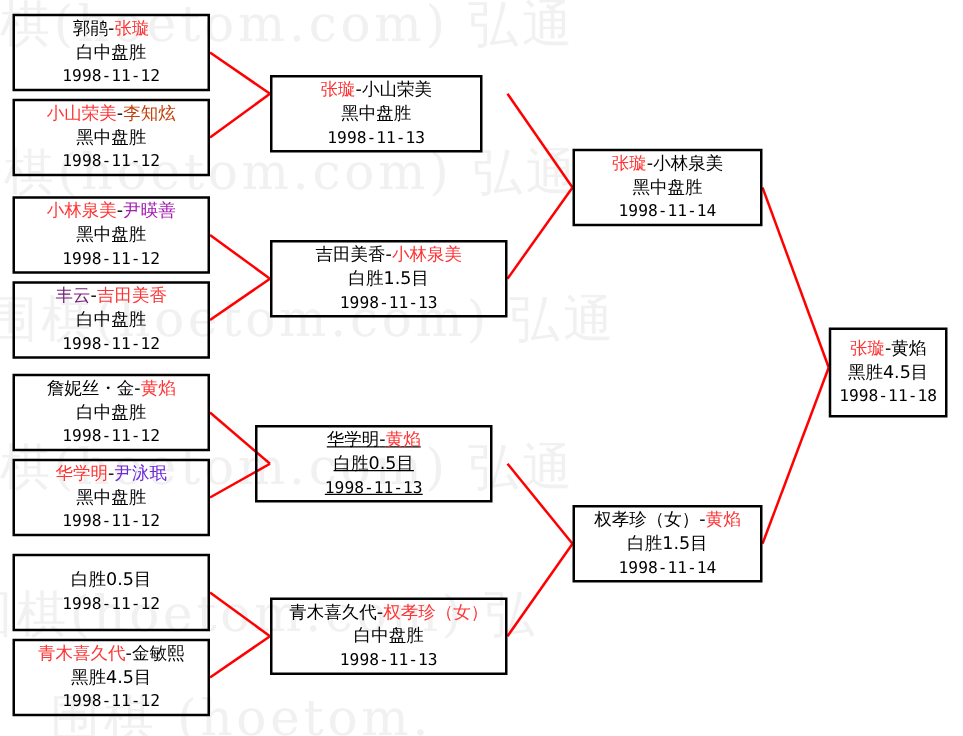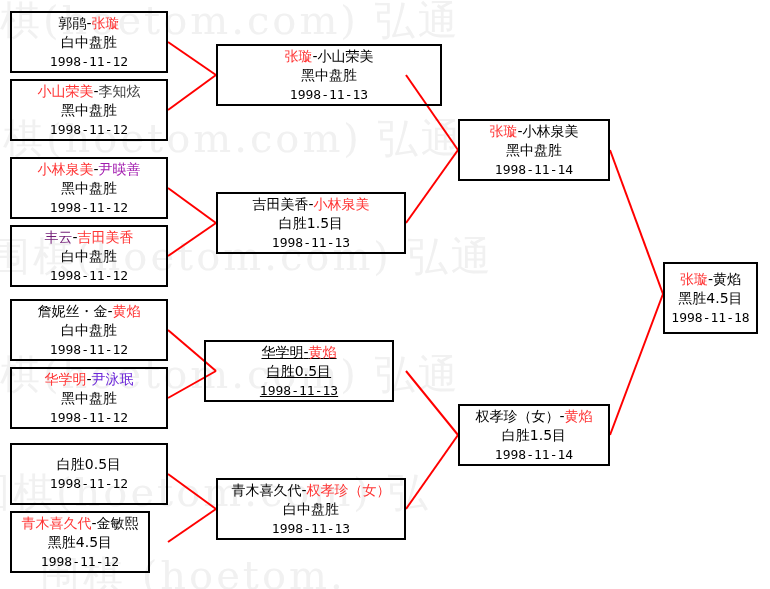--- a/index.html
+++ b/index.html
@@ -112,21 +112,21 @@
       <polyline points="610,435 663,294" fill="none" stroke="#ff0000" stroke-width="2"></polyline>
     </svg>
 
   <div id="boxes-layer">
       <div class="match-box" style="left: 10px; top: 11px; width: 158px; height: 62px; border-color: rgb(0, 0, 0);">
         <div class="line-players"><span class="nm" style="color: rgb(0, 0, 0);">郭鹃</span><span class="sep">-</span><span class="nm win" style="color: rgb(255, 51, 51);">张璇</span></div>
         <div class="line-result">白中盘胜</div>
         <div class="line-date">1998-11-12</div>
       </div>
       <div class="match-box" style="left: 10px; top: 79px; width: 158px; height: 62px; border-color: rgb(0, 0, 0);">
-        <div class="line-players"><span class="nm win" style="color: rgb(255, 51, 51);">小山荣美</span><span class="sep">-</span><span class="nm" style="color: #404040;">李知炫</span></div>
+        <div class="line-players"><span class="nm win" style="color: rgb(255, 51, 51);">小山荣美</span><span class="sep">-</span><span class="nm" style="color: #c2410c;">李知炫</span></div>
         <div class="line-result">黑中盘胜</div>
         <div class="line-date">1998-11-12</div>
       </div>
       <div class="match-box" style="left: 10px; top: 157px; width: 158px; height: 62px; border-color: rgb(0, 0, 0);">
         <div class="line-players"><span class="nm win" style="color: rgb(255, 51, 51);">小林泉美</span><span class="sep">-</span><span class="nm" style="color: #a21caf;">尹暎善</span></div>
         <div class="line-result">黑中盘胜</div>
         <div class="line-date">1998-11-12</div>
       </div>
       <div class="match-box" style="left: 10px; top: 225px; width: 158px; height: 62px; border-color: rgb(0, 0, 0);">
         <div class="line-players"><span class="nm" style="color: #701a75;">丰云</span><span class="sep">-</span><span class="nm win" style="color: rgb(255, 51, 51);">吉田美香</span></div>
@@ -140,26 +140,26 @@
       </div>
       <div class="match-box" style="left: 10px; top: 367px; width: 158px; height: 62px; border-color: rgb(0, 0, 0);">
         <div class="line-players"><span class="nm win" style="color: rgb(255, 51, 51);">华学明</span><span class="sep">-</span><span class="nm" style="color: #6d28d9;">尹泳珉</span></div>
         <div class="line-result">黑中盘胜</div>
         <div class="line-date">1998-11-12</div>
       </div>
       <div class="match-box" style="left: 10px; top: 443px; width: 158px; height: 62px; border-color: rgb(0, 0, 0);">
         <div class="line-result">白胜0.5目</div>
         <div class="line-date">1998-11-12</div>
       </div>
-      <div class="match-box" style="left: 10px; top: 511px; width: 140px; height: 62px; border-color: rgb(0, 0, 0);">
+      <div class="match-box" style="left: 10px; top: 511px; width: 158px; height: 62px; border-color: rgb(0, 0, 0);">
         <div class="line-players"><span class="nm win" style="color: rgb(255, 51, 51);">青木喜久代</span><span class="sep">-</span><span class="nm" style="color: rgb(0, 0, 0);">金敏熙</span></div>
         <div class="line-result">黑胜4.5目</div>
         <div class="line-date">1998-11-12</div>
       </div>
-      <div class="match-box" style="left: 216px; top: 44px; width: 226px; height: 62px; border-color: rgb(0, 0, 0); align-items: center;">
+      <div class="match-box" style="left: 216px; top: 60px; width: 170px; height: 62px; border-color: rgb(0, 0, 0); align-items: center;">
         <div class="line-players"><span class="nm win" style="color: rgb(255, 51, 51);">张璇</span><span class="sep">-</span><span class="nm" style="color: rgb(0, 0, 0);">小山荣美</span></div>
         <div class="line-result">黑中盘胜</div>
         <div class="line-date">1998-11-13</div>
       </div>
       <div class="match-box" style="left: 216px; top: 192px; width: 190px; height: 62px; border-color: rgb(0, 0, 0);">
         <div class="line-players"><span class="nm" style="color: rgb(0, 0, 0);">吉田美香</span><span class="sep">-</span><span class="nm win" style="color: rgb(255, 51, 51);">小林泉美</span></div>
         <div class="line-result">白胜1.5目</div>
         <div class="line-date">1998-11-13</div>
       </div>
       <div class="match-box" style="left: 204px; top: 340px; width: 190px; height: 62px; border-color: rgb(0, 0, 0); text-decoration: underline;">

